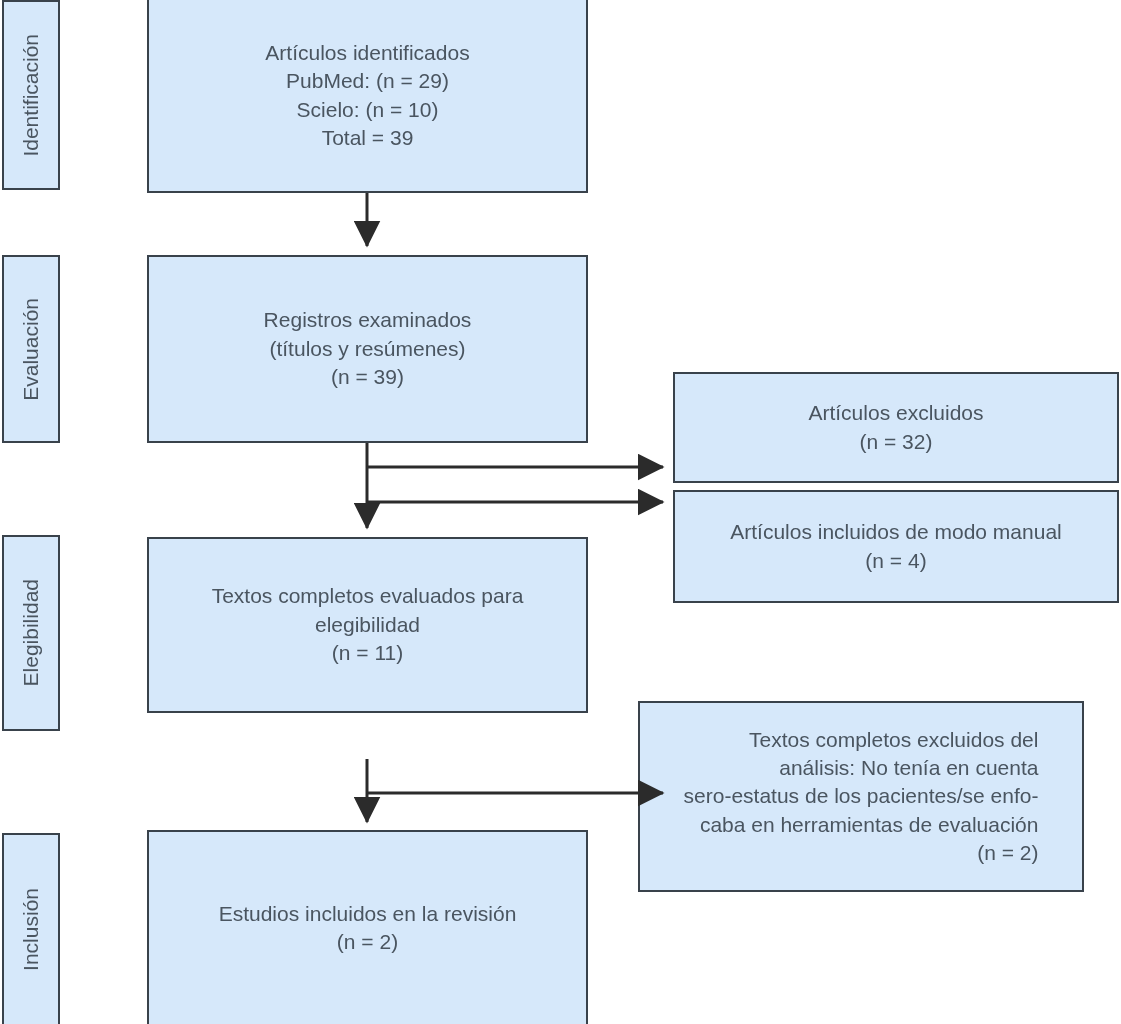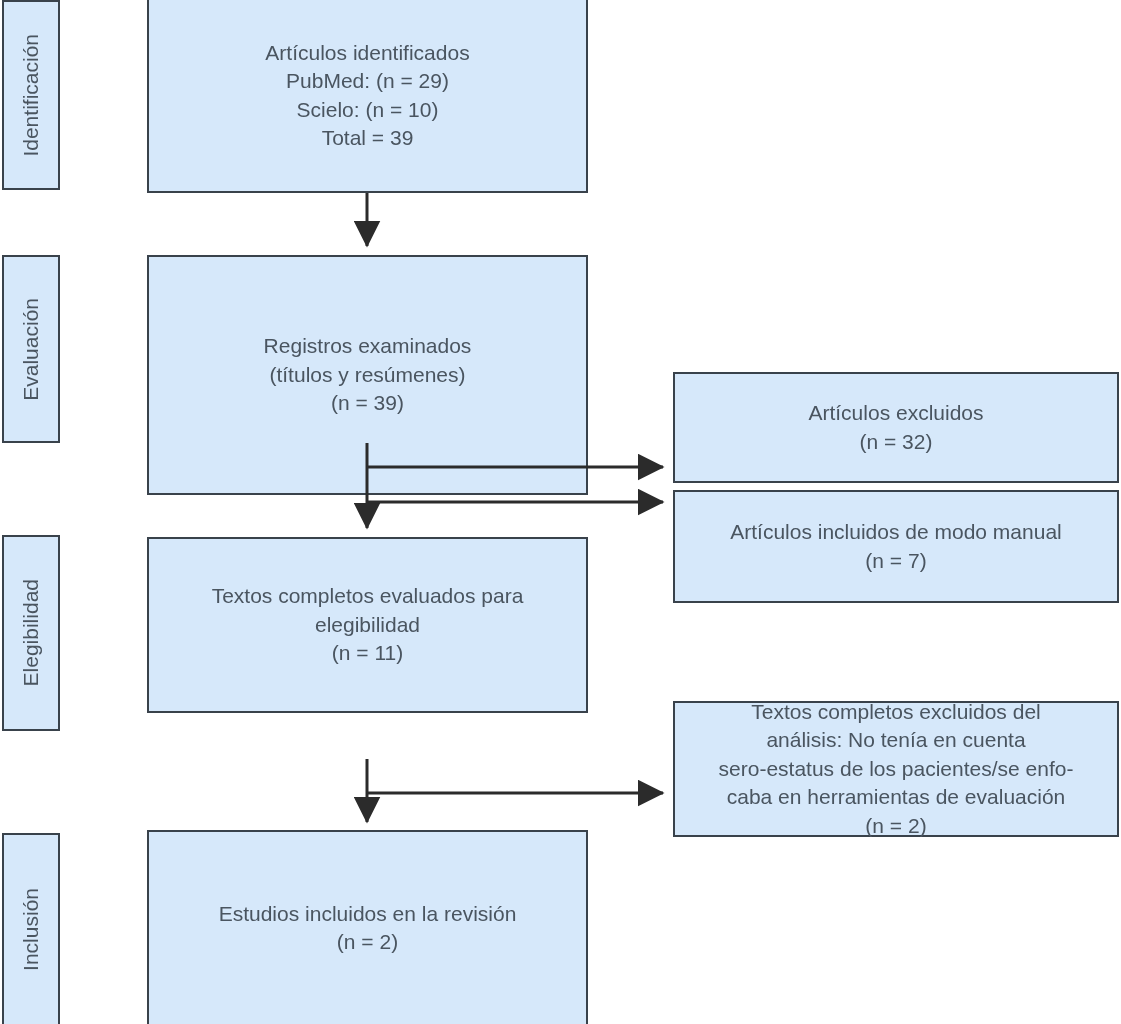--- a/index.html
+++ b/index.html
@@ -74,21 +74,21 @@
     <span>Inclusión</span>
   </div>
 
   <div class="box" style="left:147px; top:-2px; width:441px; height:195px;">
     <div>Artículos identificados
 PubMed: (n = 29)
 Scielo: (n = 10)
 Total = 39</div>
   </div>
 
-  <div class="box" style="left:147px; top:255px; width:441px; height:240px;">
+  <div class="box" style="left:147px; top:255px; width:441px; height:188px;">
     <div>Registros examinados
 (títulos y resúmenes)
 (n = 39)</div>
   </div>
 
   <div class="box" style="left:147px; top:537px; width:441px; height:176px;">
     <div>Textos completos evaluados para
 elegibilidad
 (n = 11)</div>
   </div>
@@ -98,24 +98,24 @@
 (n = 2)</div>
   </div>
 
   <div class="box" style="left:673px; top:372px; width:446px; height:111px;">
     <div>Artículos excluidos
 (n = 32)</div>
   </div>
 
   <div class="box" style="left:673px; top:490px; width:446px; height:113px;">
     <div>Artículos incluidos de modo manual
-(n = 7)</div>
+(n = 4)</div>
   </div>
 
-  <div class="box" style="left:673px; top:701px; width:446px; height:136px;">
+  <div class="box" style="left:638px; top:701px; width:446px; height:191px;text-align:right;">
     <div>Textos completos excluidos del
 análisis: No tenía en cuenta
 sero-estatus de los pacientes/se enfo-
 caba en herramientas de evaluación
 (n = 2)</div>
   </div>
 
   <div class="conn" style="left:0; top:0; width:1121px; height:1024px;">
     <svg width="1121" height="1024" viewBox="0 0 1121 1024">
       <defs>

